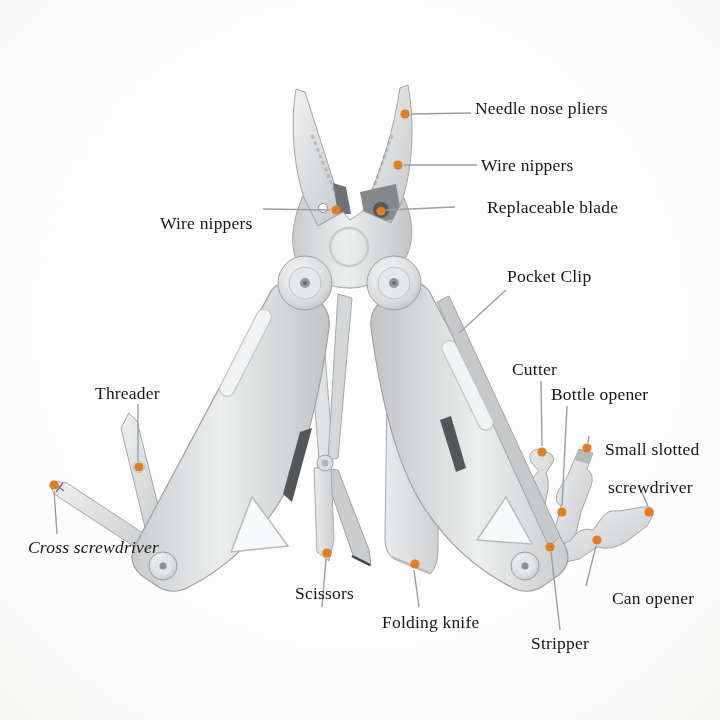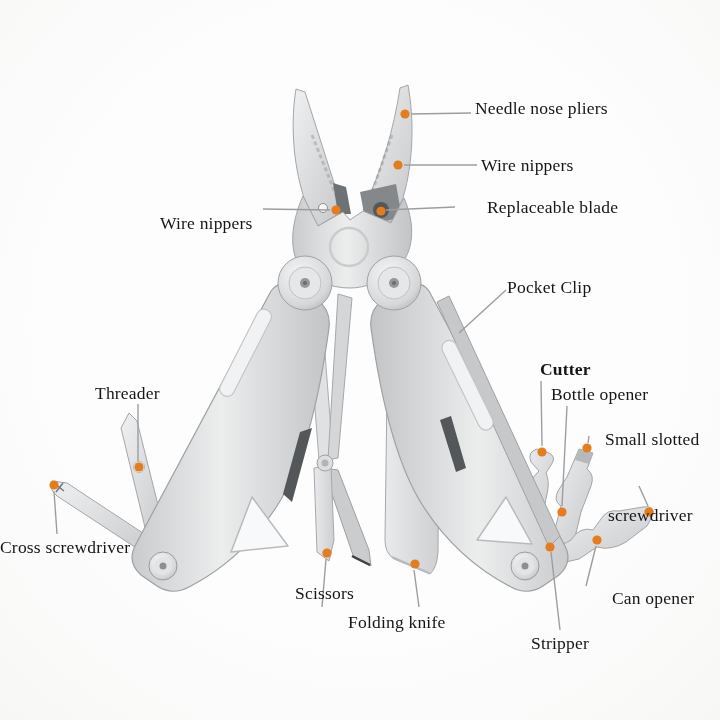--- a/index.html
+++ b/index.html
@@ -170,25 +170,25 @@
       <circle cx="327" cy="553" r="4.6" fill="#e57d1c"></circle>
       <line x1="414" y1="570" x2="419" y2="607" stroke="#9b9ea1" stroke-width="1.4"></line>
       <circle cx="415" cy="564" r="4.6" fill="#e57d1c"></circle>
     </svg>
 
   <div id="labels">
       <div class="callout-label" style="left: 475px; top: 99px; color: rgb(21, 21, 21);">Needle nose pliers</div>
       <div class="callout-label" style="left: 481px; top: 156px; color: rgb(21, 21, 21);">Wire nippers</div>
       <div class="callout-label" style="left: 459px; top: 198px; color: rgb(21, 21, 21); margin-left: 28px;">Replaceable blade</div>
       <div class="callout-label" style="left: 160px; top: 214px; color: rgb(21, 21, 21);">Wire nippers</div>
-      <div class="callout-label" style="left: 507px; top: 278px; color: rgb(21, 21, 21);">Pocket Clip</div>
-      <div class="callout-label" style="left: 540px; top: 360px; color: rgb(21, 21, 21); font-weight: bold;">Cutter</div>
+      <div class="callout-label" style="left: 507px; top: 267px; color: rgb(21, 21, 21);">Pocket Clip</div>
+      <div class="callout-label" style="left: 512px; top: 360px; color: rgb(21, 21, 21);">Cutter</div>
       <div class="callout-label" style="left: 551px; top: 385px; color: rgb(21, 21, 21); text-align: center;">Bottle opener</div>
-      <div class="callout-label" style="left: 605px; top: 430px; color: rgb(21, 21, 21); text-align: center;">Small slotted</div>
-      <div class="callout-label" style="left: 608px; top: 478px; color: rgb(21, 21, 21); margin-top: 28px;">screwdriver</div>
+      <div class="callout-label" style="left: 605px; top: 440px; color: rgb(21, 21, 21); text-align: center;">Small slotted</div>
+      <div class="callout-label" style="left: 608px; top: 478px; color: rgb(21, 21, 21);">screwdriver</div>
       <div class="callout-label" style="left: 577px; top: 589px; color: rgb(21, 21, 21); margin-left: 35px;">Can opener</div>
       <div class="callout-label" style="left: 531px; top: 634px; color: rgb(21, 21, 21);">Stripper</div>
       <div class="callout-label" style="left: 95px; top: 384px; color: rgb(21, 21, 21);">Threader</div>
-      <div class="callout-label" style="left: 0; top: 538px; color: rgb(21, 21, 21);">Cross screwdriver</div>
+      <div class="callout-label" style="left: 28px; top: 538px; color: rgb(21, 21, 21); font-style: italic;">Cross screwdriver</div>
       <div class="callout-label" style="left: 295px; top: 584px; color: rgb(21, 21, 21);">Scissors</div>
-      <div class="callout-label" style="left: 348px; top: 613px; color: rgb(21, 21, 21); text-align: center;">Folding knife</div>
+      <div class="callout-label" style="left: 382px; top: 613px; color: rgb(21, 21, 21); text-align: center;">Folding knife</div>
     </div>
 </div>
 
 </body></html>

